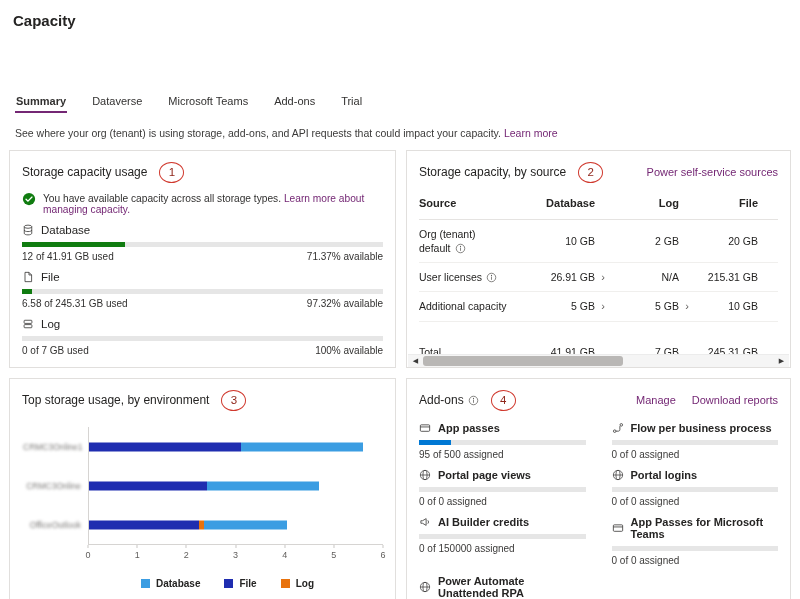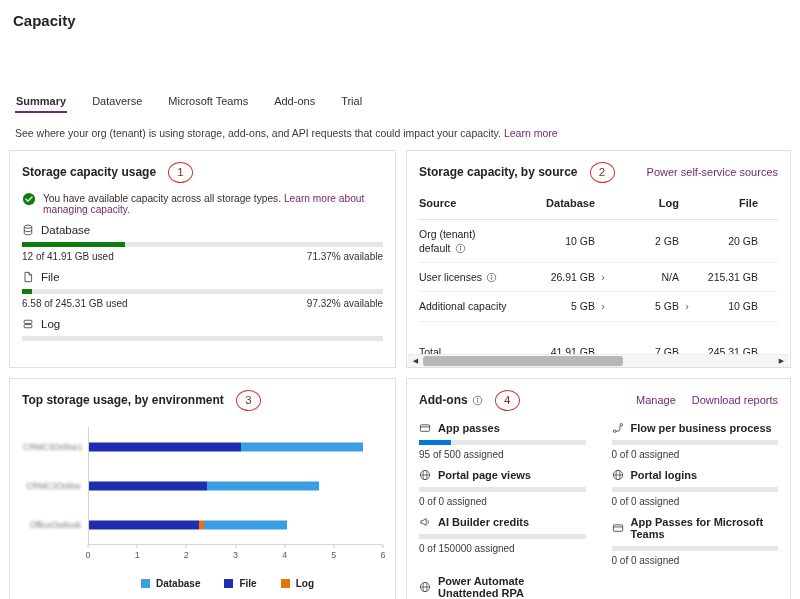--- a/index.html
+++ b/index.html
@@ -12,21 +12,21 @@
   .page-title { font-size:15px; font-weight:700; padding:2px 4px 16px; }
   .tabs { display:flex; gap:24px; padding:0 6px; }
   .tab { font-size:11px; color:#323130; padding:2px 1px 7px; position:relative; cursor:pointer;margin-top:48px; }
   .tab.active { font-weight:700; }
   .tab.active::after { content:""; position:absolute; left:0; right:0; bottom:1px; height:2px; background:#742774; }
   .desc { font-size:10.5px; color:#3b3a39; padding:13px 6px 11px; }
   .link { color:#742774; text-decoration:none; cursor:pointer; }
   .grid { display:grid; grid-template-columns:387px 1fr; grid-template-rows:218px 252px; gap:10px; }
   .panel { border:1px solid #e1dfdd; background:#fff; padding:10px 12px; position:relative; overflow:hidden; }
   .panel-head { display:flex; align-items:center; min-height:22px; }
-  .panel-title { font-size:12px; font-weight:700; color:#252423;text-align:right; }
+  .panel-title { font-size:12px; font-weight:400; color:#252423;text-align:right; }
   .callout { min-width:25px; height:21px; border:1.5px solid #d0392e; border-radius:50%;
     color:#8f261b; font-size:11.5px; display:inline-flex; align-items:center; justify-content:center;
     margin-left:12px; padding:0 4px; }
   .head-links { margin-left:auto; display:flex; gap:16px; font-size:11px; }
   .ic { display:inline-flex; width:12px; height:12px; flex:none; }
   .ic svg { width:100%; height:100%; display:block; }
   .ic.info { width:11px; height:11px; margin-left:4px; vertical-align:-2px; display:inline-block; }
 
   
   .banner { display:flex; align-items:flex-start; gap:7px; margin:10px 0 2px; font-size:10.2px; color:#323130; }
@@ -159,20 +159,24 @@
                 <svg viewBox="0 0 16 16" fill="none" stroke="#3b3a39" stroke-width="1.1">
                   <rect x="2.8" y="3" width="10.4" height="4.2" rx="1"></rect>
                   <rect x="2.8" y="8.8" width="10.4" height="4.2" rx="1"></rect>
                 </svg>
               </span>
               <span>Log</span>
             </div>
             <div class="meter-track">
               <div class="meter-fill" style="width: 0%; background: rgb(16, 124, 16);"></div>
             </div>
+            <div class="meter-info">
+              <span>0 of 7 GB used</span>
+              <span>100% available</span>
+            </div>
           </div>
         </div>
     </section>
 
     <section class="panel">
       <div class="panel-head">
         <span class="panel-title">Storage capacity, by source</span>
         <span class="callout">2</span>
         <span class="head-links">
           <a class="link">Power self-service sources</a>

